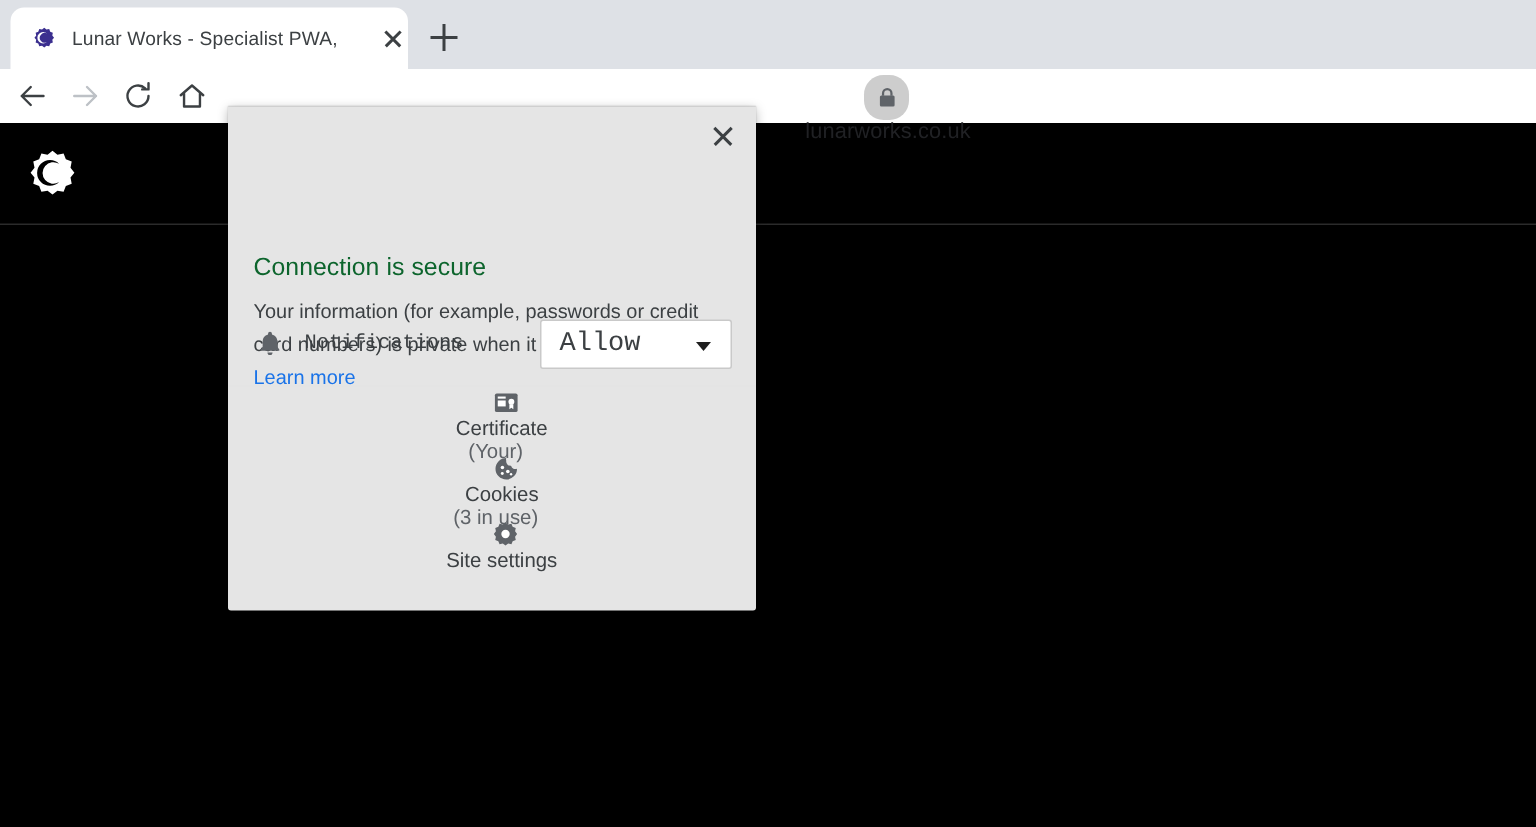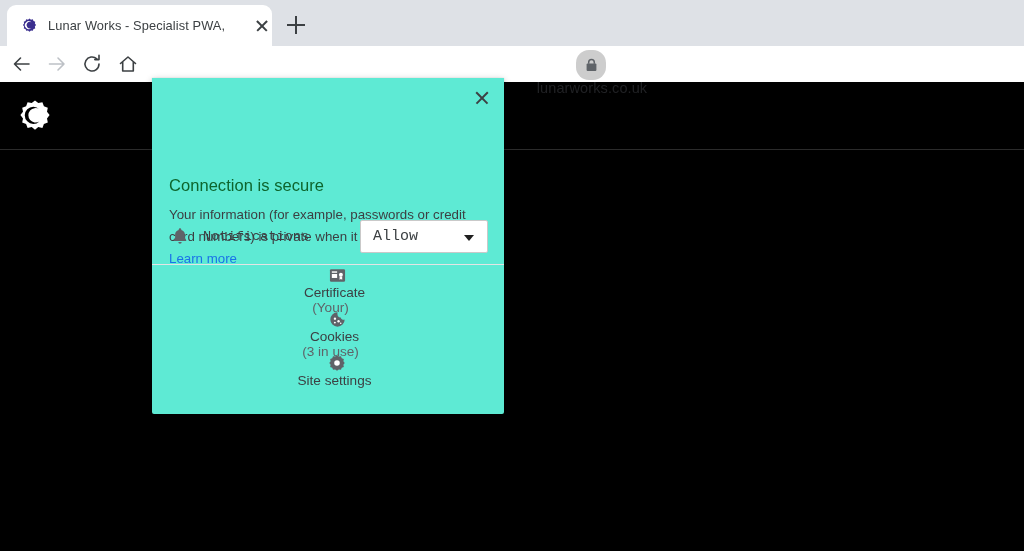--- a/index.html
+++ b/index.html
@@ -179,24 +179,24 @@
     top: 69px; left: 0;
     width: 1024px;
     height: 400px;
     background: #000000;
   }
 
   
   .popup {
     position: absolute;
     left: 152px;
-    top: 78px;
+    top: 71px;
     width: 352px;
     height: 336px;
-    background: #5eead4;
+    background: #e5e5e5;
     border-radius: 0 0 2px 2px;
     box-shadow: 0 2px 7px rgba(0,0,0,0.28), 0 0 1px rgba(0,0,0,0.25);
     z-index: 20;
     box-sizing: border-box;
     overflow: hidden;
   }
   .popup-close {
     position: absolute;
     right: 9px;
     top: 7px;
@@ -266,21 +266,21 @@
     border: 1px solid #c9c9c9;
     border-radius: 2px;
     background: #ffffff;
     display: flex;
     align-items: center;
     box-sizing: border-box;
     position: relative;
   }
   .perm-select-value {
     margin-left: 12px;
-    font-size: 15px;
+    font-size: 18px;
     color: #3c4043;
   }
   .perm-select-arrow {
     position: absolute;
     right: 13px;
     top: 14px;
     width: 0; height: 0;
     border-left: 5px solid transparent;
     border-right: 5px solid transparent;
     border-top: 6px solid #1f1f1f;

